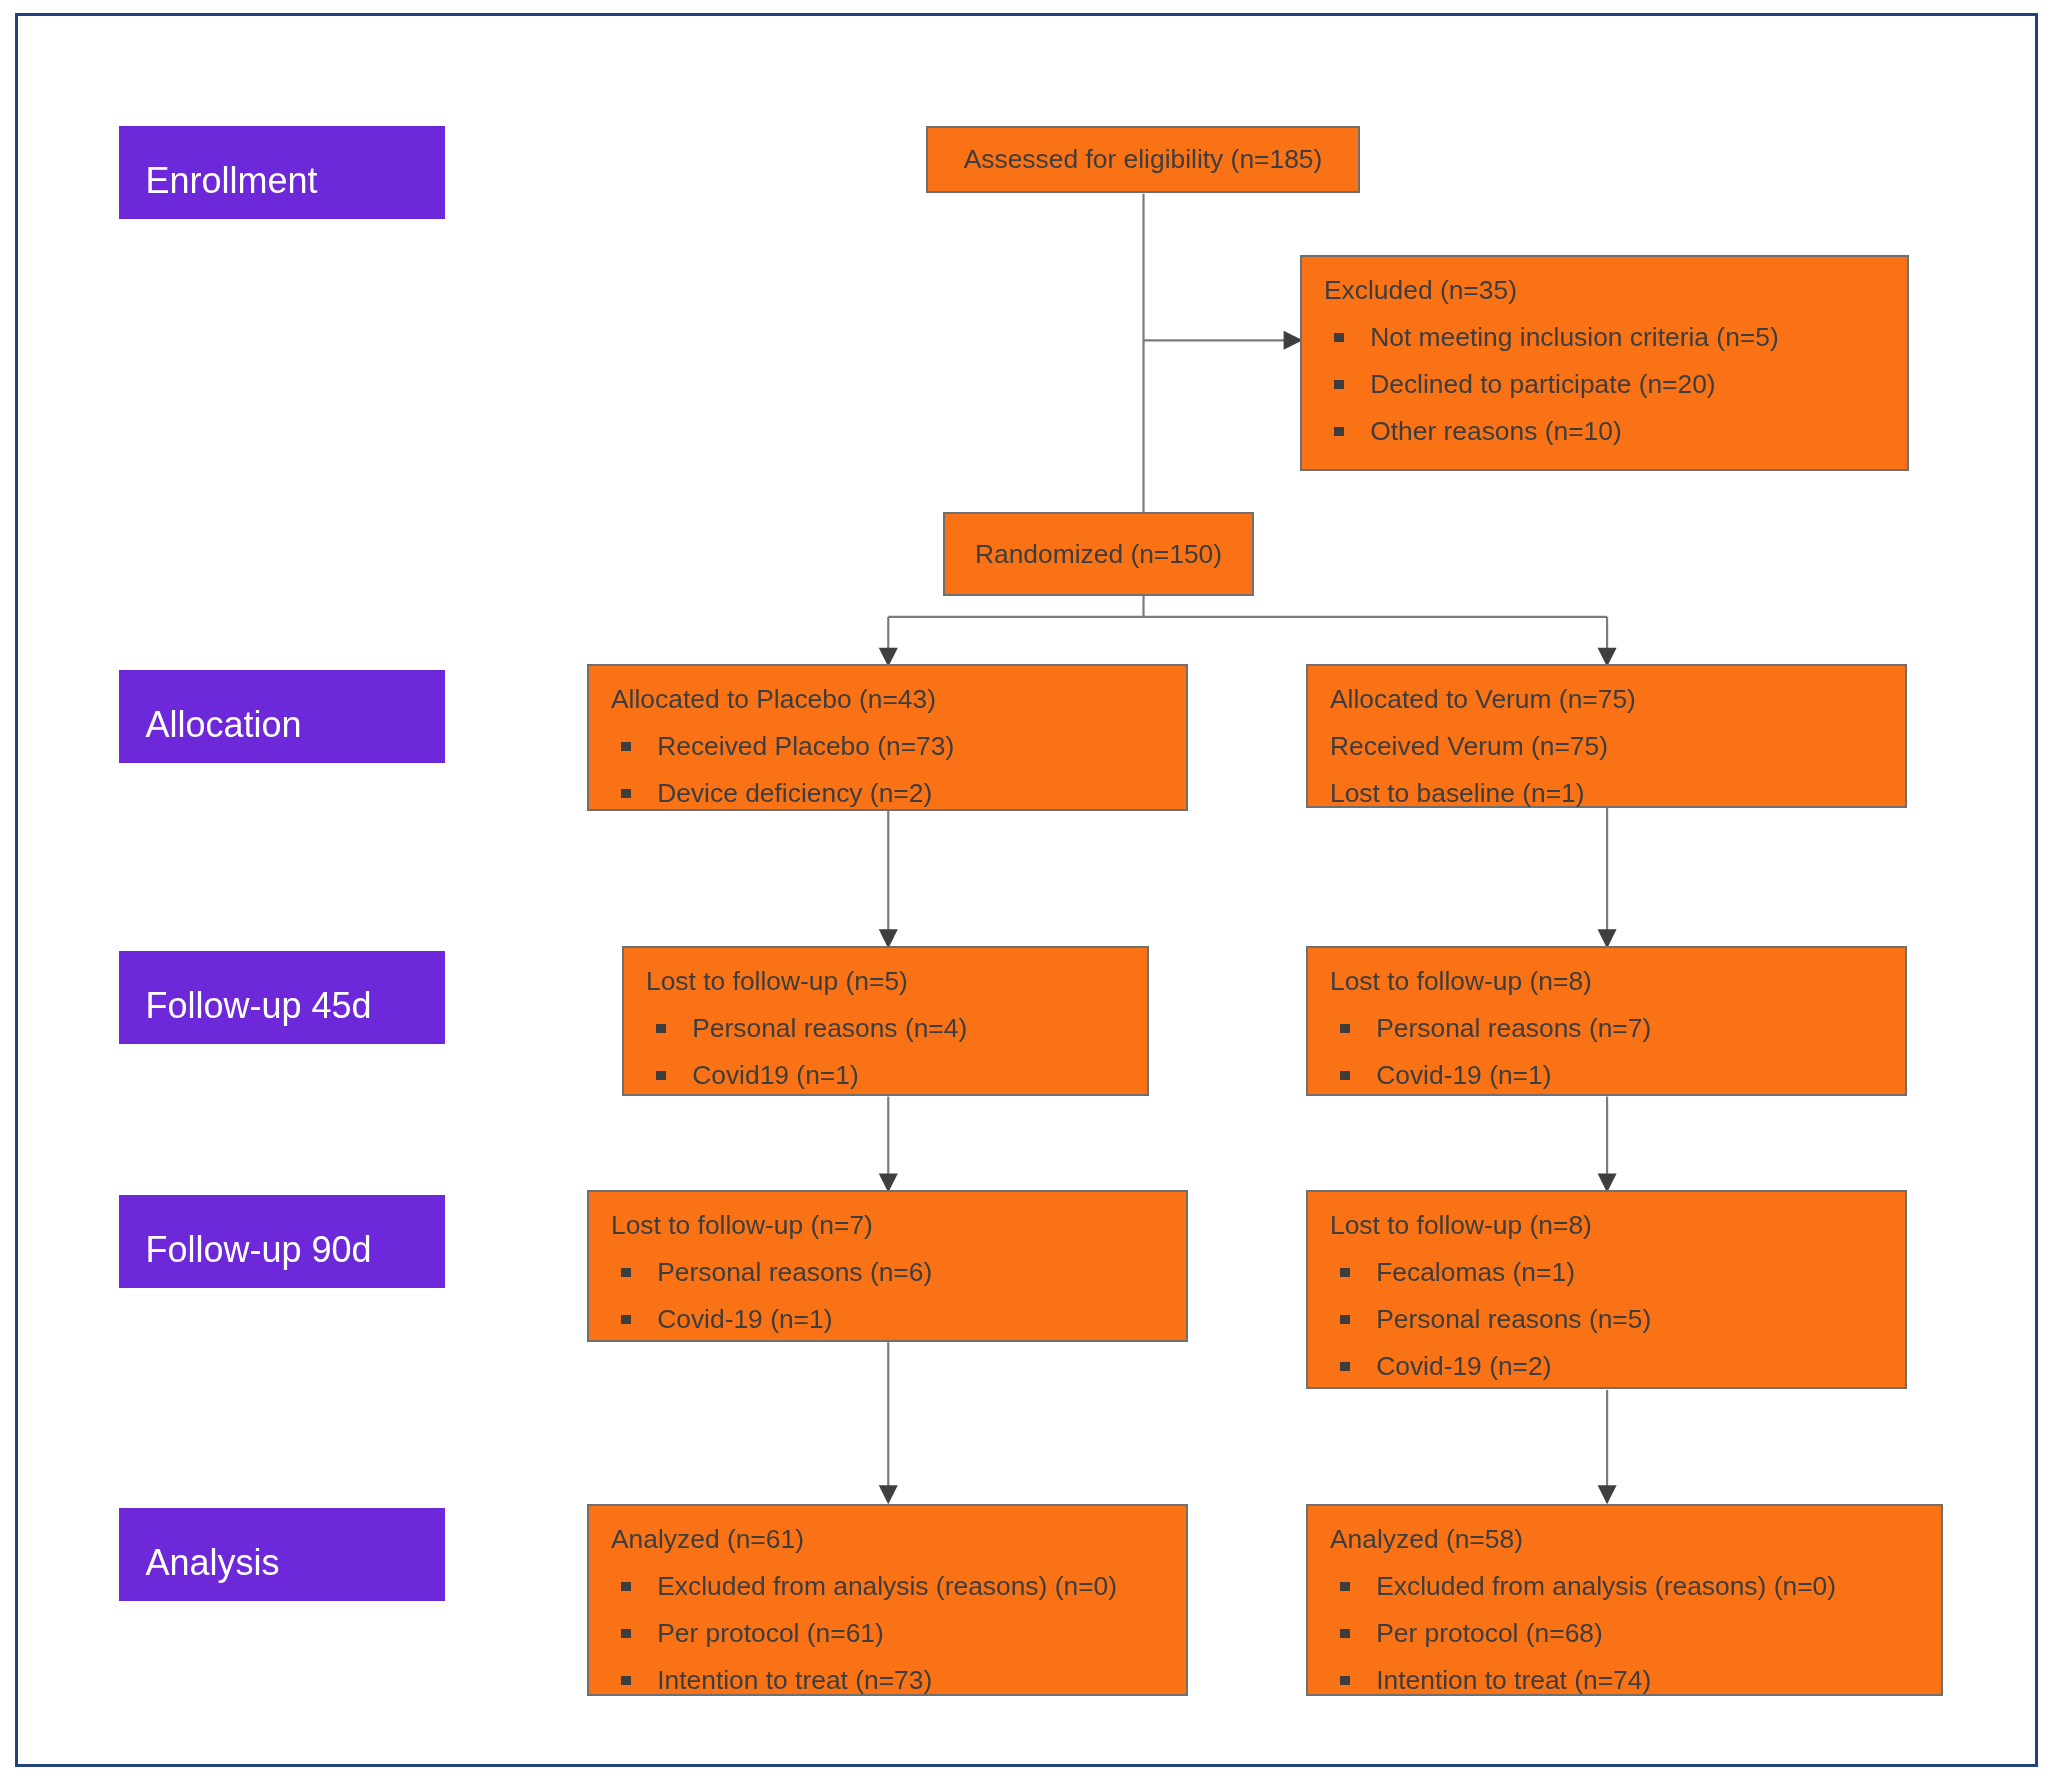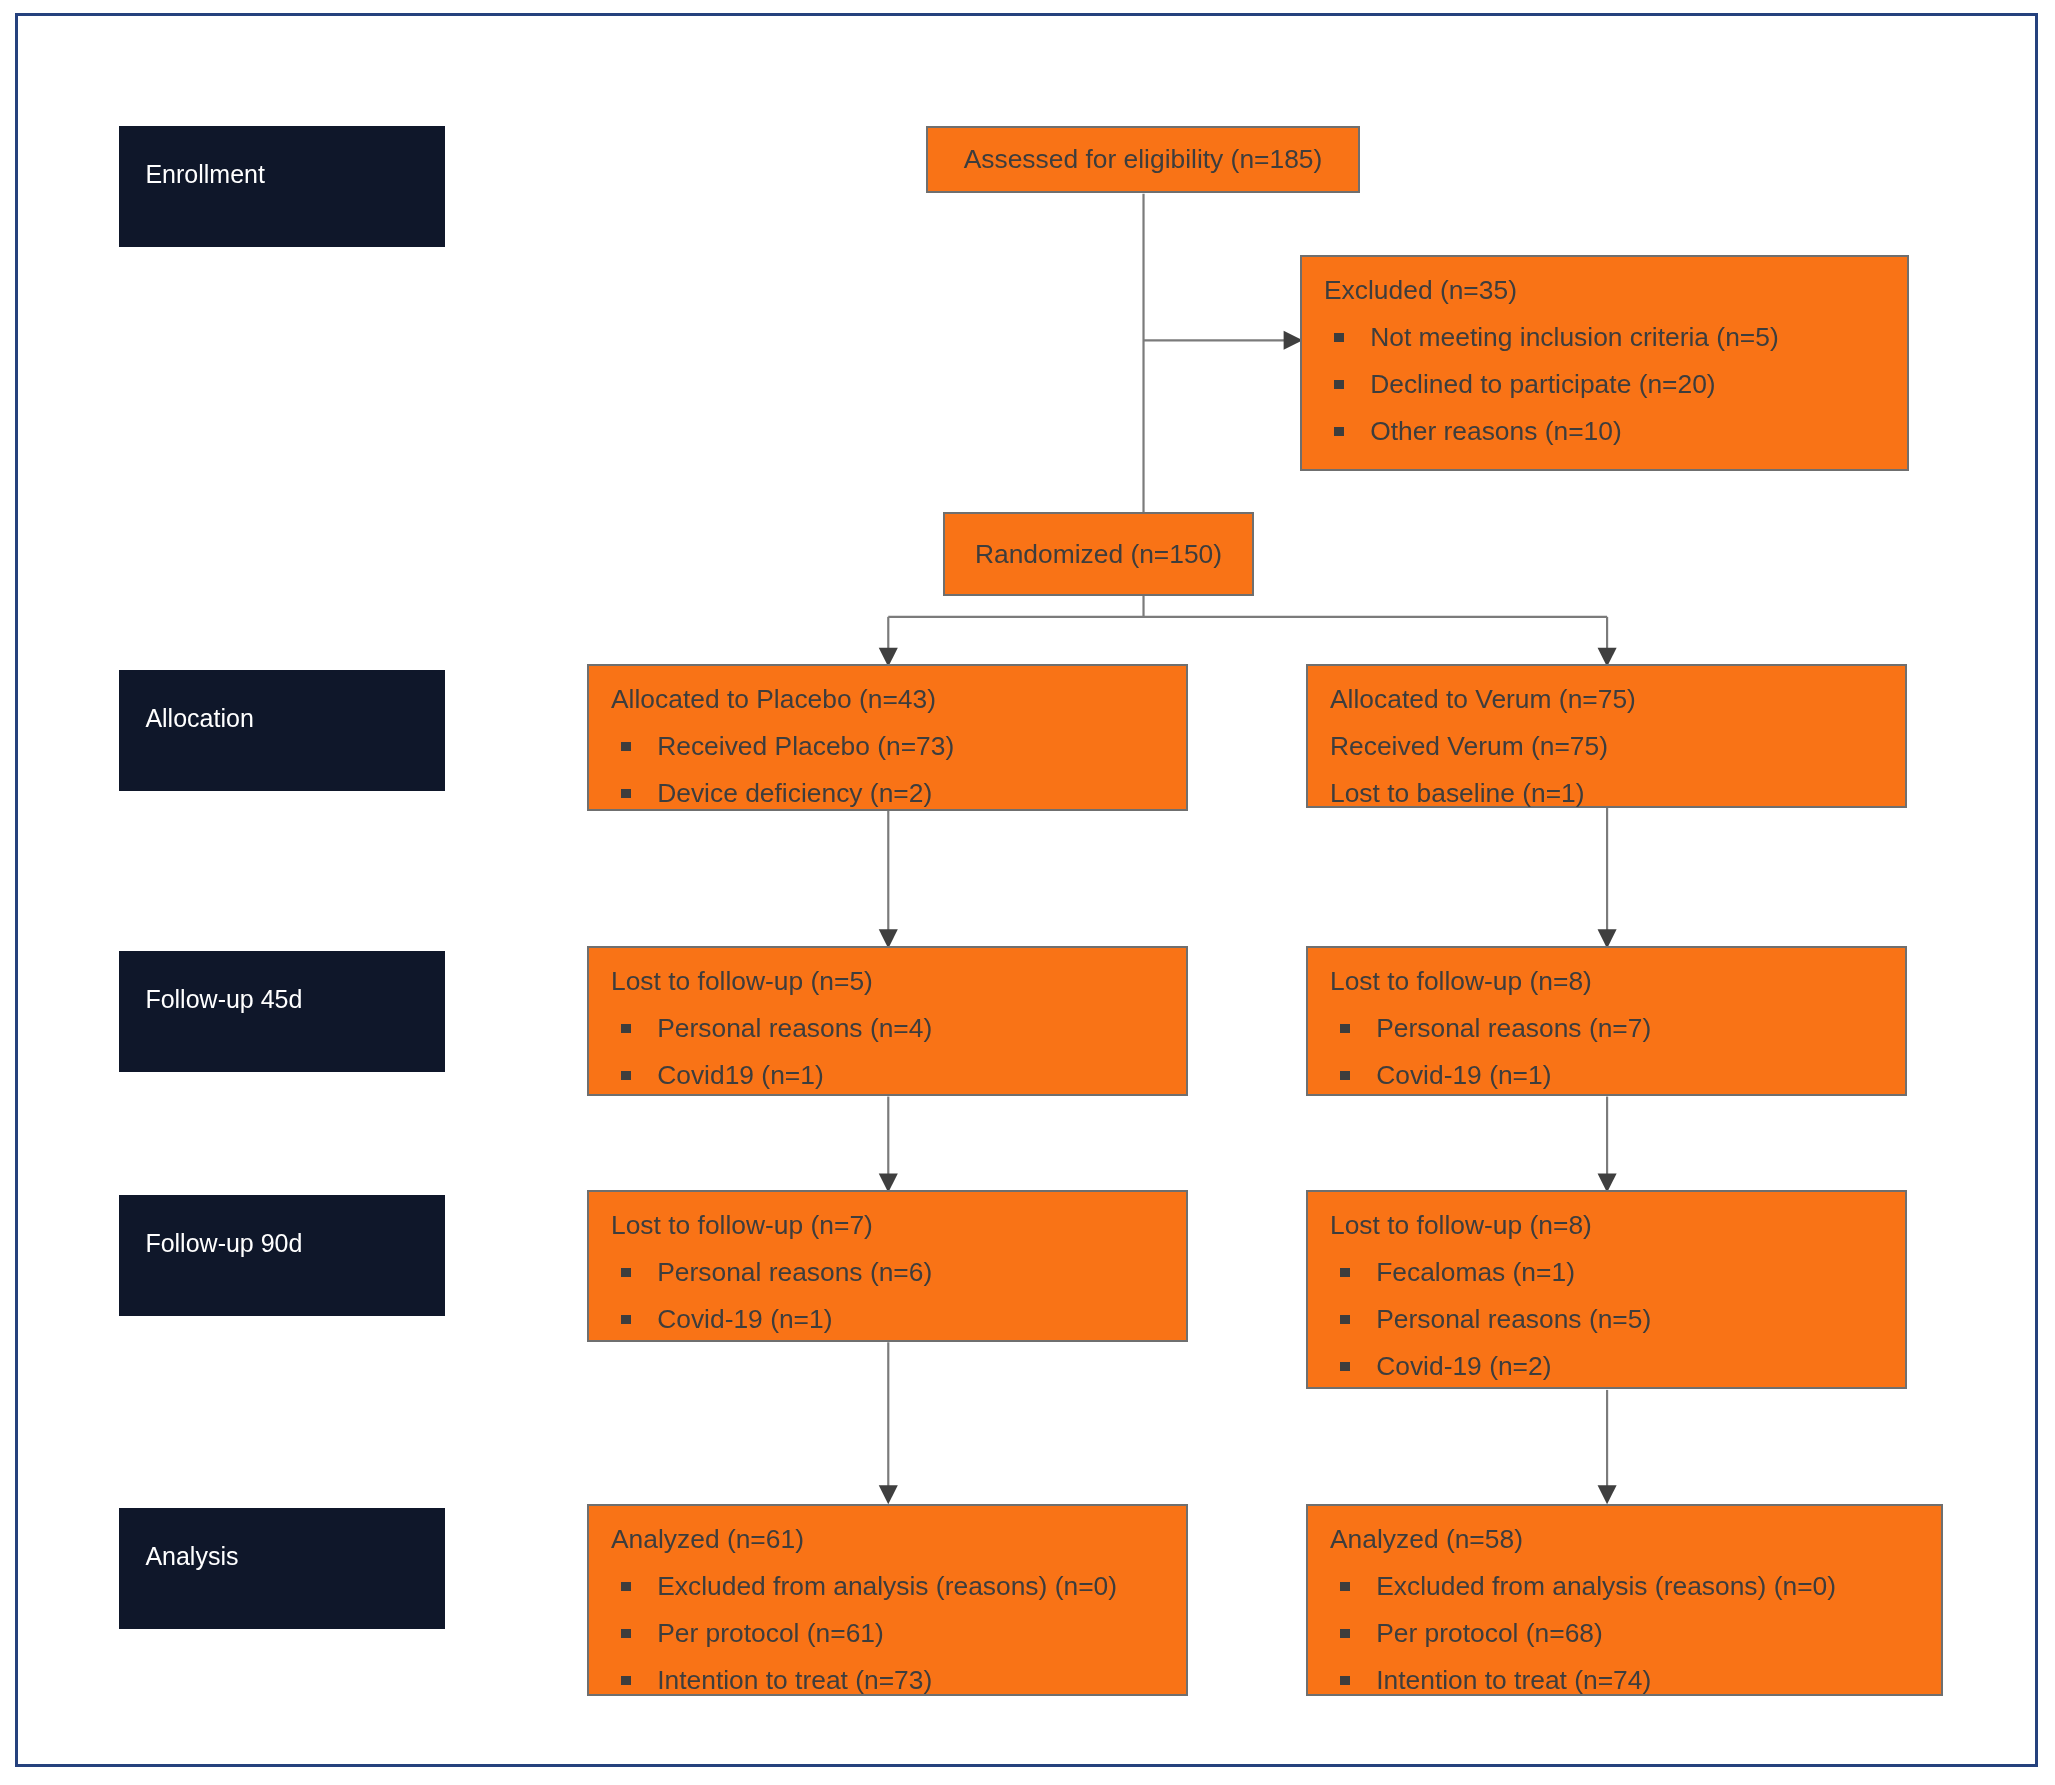--- a/index.html
+++ b/index.html
@@ -8,23 +8,23 @@
     width:2056px;height:1786px;
     background:#ffffff;
     font-family:"Liberation Sans", sans-serif;
     color:#3d3d3d;
   }
   .frame{
     position:absolute;left:14.7px;top:13.2px;width:2023px;height:1754px;
     border:3.7px solid #25417d;background:transparent;box-sizing:border-box;
   }
   .stage{
-    position:absolute;left:119px;width:326px;height:121px;
-    background:#0f172a;color:#ffffff;
-    font-size:25px;box-sizing:border-box;
+    position:absolute;left:119px;width:326px;height:93px;
+    background:#6d28d9;color:#ffffff;
+    font-size:36px;box-sizing:border-box;
     padding:34px 0 0 26.4px;
   }
   .fbox{
     position:absolute;background:#f97316;border:2.9px solid #6f6f6f;
     box-sizing:border-box;font-size:26.4px;line-height:47px;color:#3d3d3d;
     z-index:2;
   }
   .fbox.center{display:flex;align-items:center;justify-content:center;padding:0;}
   .fbox.list{padding:10.3px 14.7px 0 22px;}
   .li{display:flex;align-items:flex-start;}
@@ -111,21 +111,21 @@
       <span>Device deficiency (n=2)</span>
     </div>
   </div>
 
   <div class="fbox list" style="left:1306px;top:664px;width:601px;height:144px">
     <div>Allocated to Verum (n=75)</div>
     <div class="plain">Received Verum (n=75)</div>
     <div class="plain">Lost to baseline (n=1)</div>
   </div>
 
-  <div class="fbox list" style="left:587px;top:946px;width:601px;height:150px">
+  <div class="fbox list" style="left:622px;top:946px;width:527px;height:150px">
     <div>Lost to follow-up (n=5)</div>
     <div class="li">
       <span class="sq"></span>
       <span>Personal reasons (n=4)</span>
     </div>
     <div class="li">
       <span class="sq"></span>
       <span>Covid19 (n=1)</span>
     </div>
   </div>

